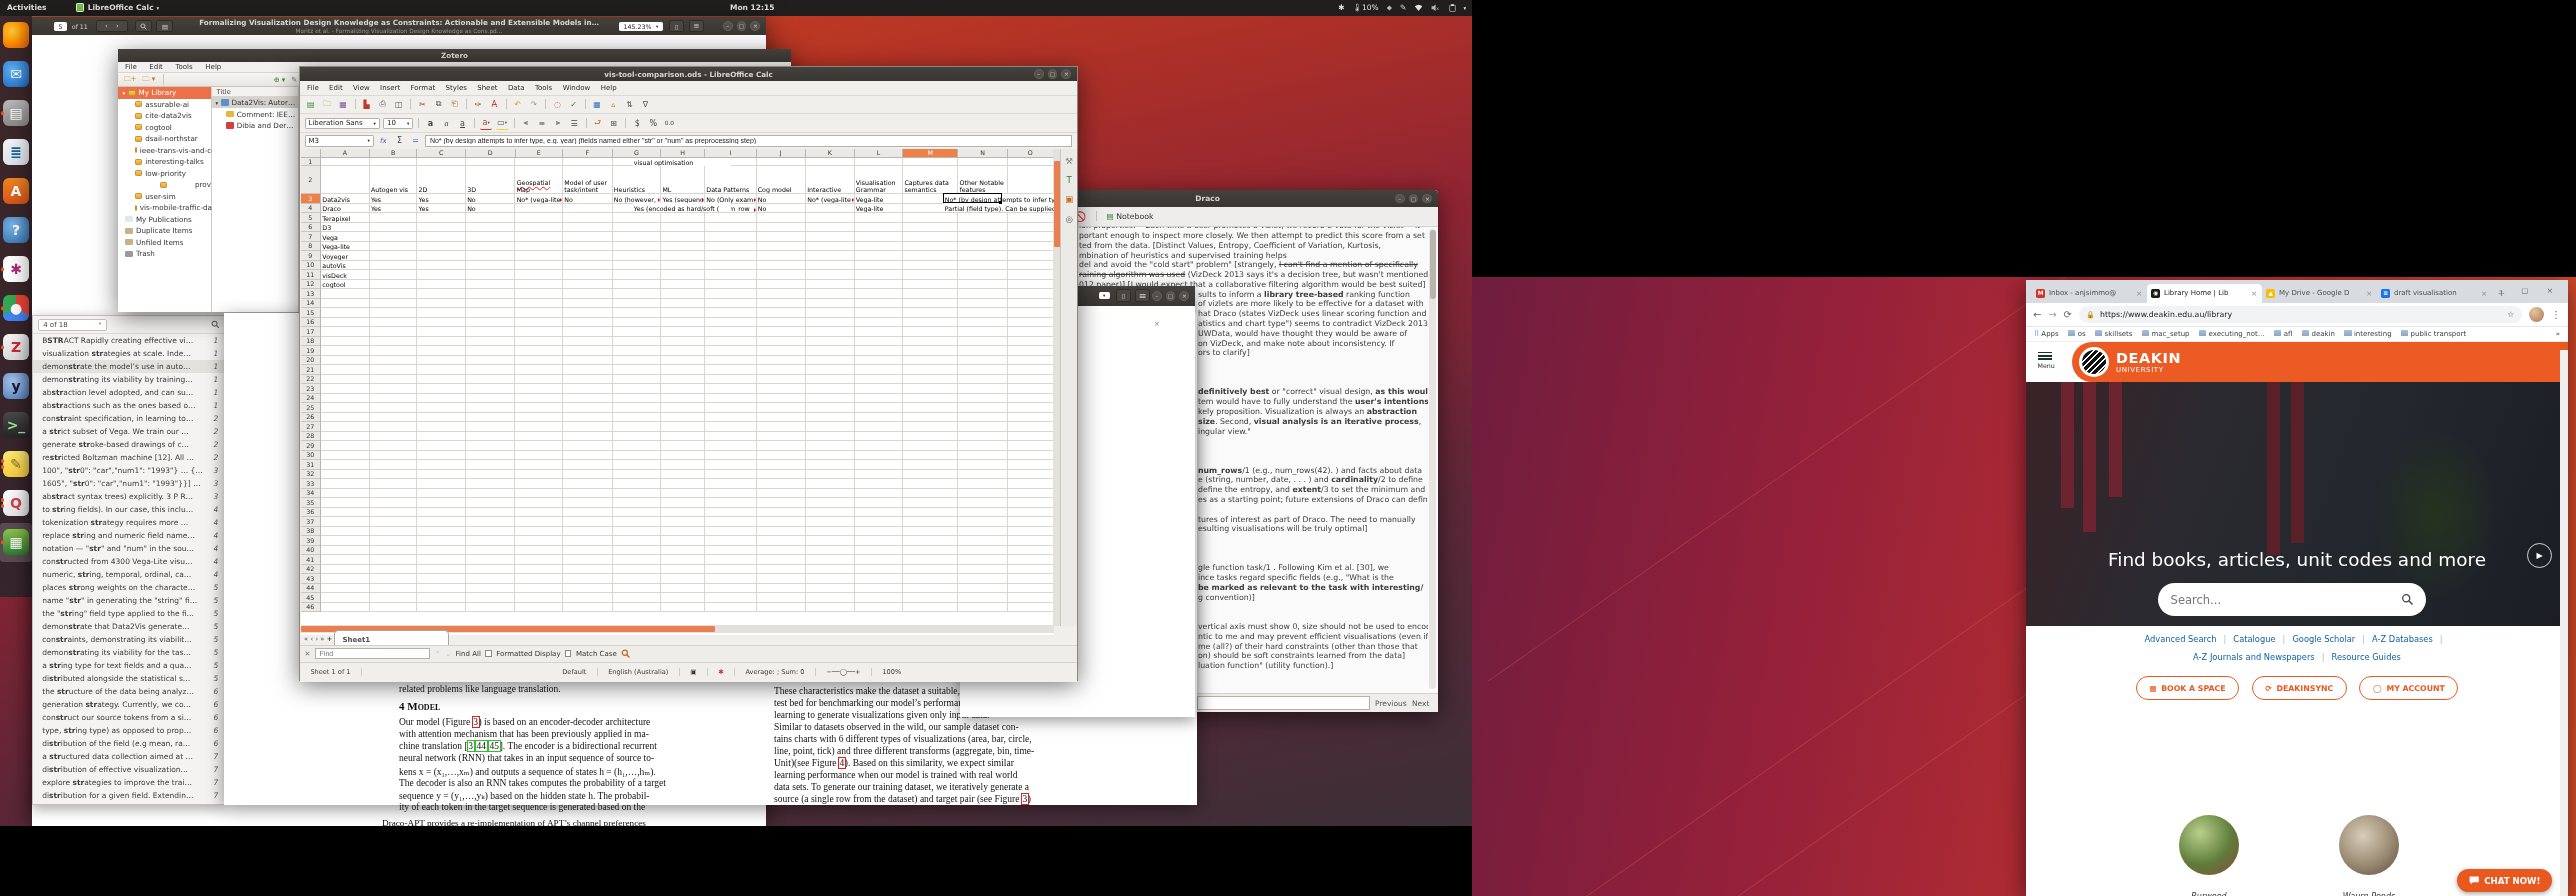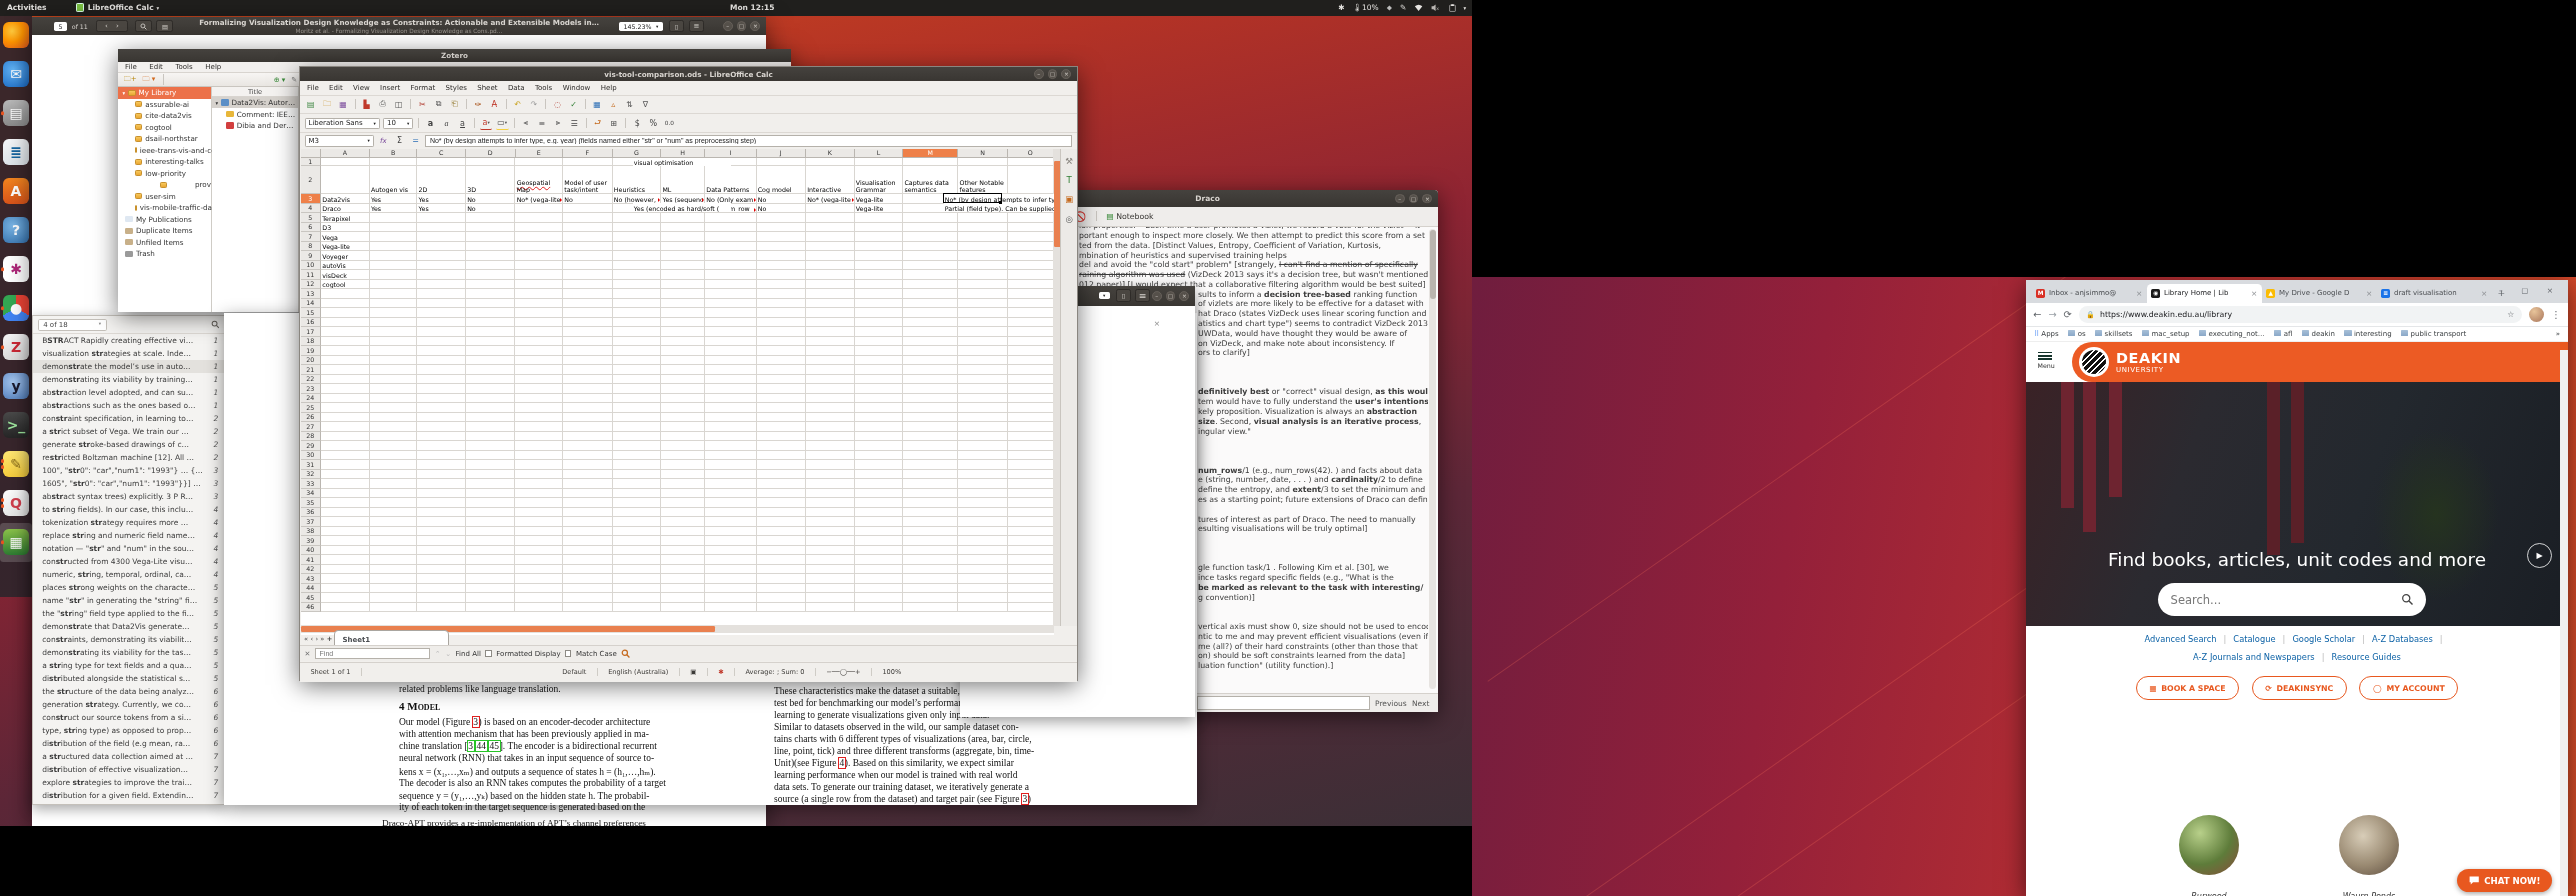--- a/index.html
+++ b/index.html
@@ -591,21 +591,21 @@
           <span class="zico " style="background: rgb(200, 176, 137);"></span>
           <span>Unfiled Items</span>
         </div>
         <div class="zrow" style="padding-left: 4.6px;">
           <span style="font-size: 5.2px;"></span>
           <span class="zico " style="background: rgb(154, 154, 154);"></span>
           <span>Trash</span>
         </div>
       </div>
     <div class="pane" style="left:94px;width:87px;border-right:0.6px solid #cfccc6;">
-      <div style="height:9.8px;border-bottom:0.6px solid #d8d4cf;font-size:6.6px;color:#444;padding:0.6px 4.6px;background:#f4f2f0;text-align:center;">Title</div>
+      <div style="height:9.8px;border-bottom:0.6px solid #d8d4cf;font-size:6.6px;color:#444;padding:0.6px 4.6px;background:#f4f2f0;">Title</div>
       <div id="zitems">
           <div class="zrow" style="background: rgb(214, 210, 205); padding-left: 3.5px;">
             <span style="font-size: 5.2px;">▾</span>
             <span class="zico" style="background: rgb(91, 143, 199);"></span>
             <span style="overflow: hidden;">Data2Vis: Autor…</span>
           </div>
           <div class="zrow" style="padding-left: 11.5px;">
             <span style="font-size: 5.2px;"></span>
             <span class="zico" style="background: rgb(232, 183, 58);"></span>
             <span style="overflow: hidden;">Comment: IEE…</span>
@@ -639,21 +639,21 @@
       <span><span style="color:#3a8a3a;">▤</span> <span>Notebook</span></span>
     </div>
     <div class="ncontent" id="ncontent">
         <div class="nline" style="left: 102px; top: -5.7px;">ion properties." "Each time a user promotes a vizlet, we record a vote for the vizlet"—it</div>
         <div class="nline" style="left: 102px; top: 4px;">portant enough to inspect more closely. We then attempt to predict this score from a set</div>
         <div class="nline" style="left: 102px; top: 14px;">ted from the data. [Distinct Values, Entropy, Coefficient of Variation,  Kurtosis,</div>
         <div class="nline" style="left: 102px; top: 23.6px;">mbination of heuristics and supervised training helps</div>
         <div class="nline" style="left: 102px; top: 33px;">del and avoid the "cold start" problem" [strangely, <s>I can't find a mention of specifically</s></div>
         <div class="nline" style="left: 102px; top: 43px;"><s>raining algorithm was used</s> (VizDeck 2013 says it's a decision tree, but wasn't mentioned in</div>
         <div class="nline" style="left: 102px; top: 53px;">012 paper)] [I would expect that a collaborative filtering algorithm would be best suited]</div>
-        <div class="nline" style="left: 221px; top: 63px;">sults to inform a <b>decision tree-based</b> ranking function</div>
+        <div class="nline" style="left: 221px; top: 63px;">sults to inform a <b>library tree-based</b> ranking function</div>
         <div class="nline" style="left: 221px; top: 72px;">of vizlets are more likely to be effective for a dataset with</div>
         <div class="nline" style="left: 221px; top: 82px;">hat Draco (states VizDeck uses linear scoring function and</div>
         <div class="nline" style="left: 221px; top: 92px;">atistics and chart type") seems to contradict VizDeck 2013</div>
         <div class="nline" style="left: 221px; top: 102px;">UWData, would have thought they would be aware of</div>
         <div class="nline" style="left: 221px; top: 112px;">on VizDeck, and make note about inconsistency. If</div>
         <div class="nline" style="left: 221px; top: 121px;">ors to clarify]</div>
         <div class="nline" style="left: 221px; top: 160px;"><b>definitively best</b> or "correct" visual design, <b>as this would</b></div>
         <div class="nline" style="left: 221px; top: 170px;">tem would have to fully understand the <b>user's intentions</b></div>
         <div class="nline" style="left: 221px; top: 180px;">kely proposition. Visualization is always an <b>abstraction</b></div>
         <div class="nline" style="left: 221px; top: 190px;"><b>size</b>. Second, <b>visual analysis is an iterative process</b>,</div>

